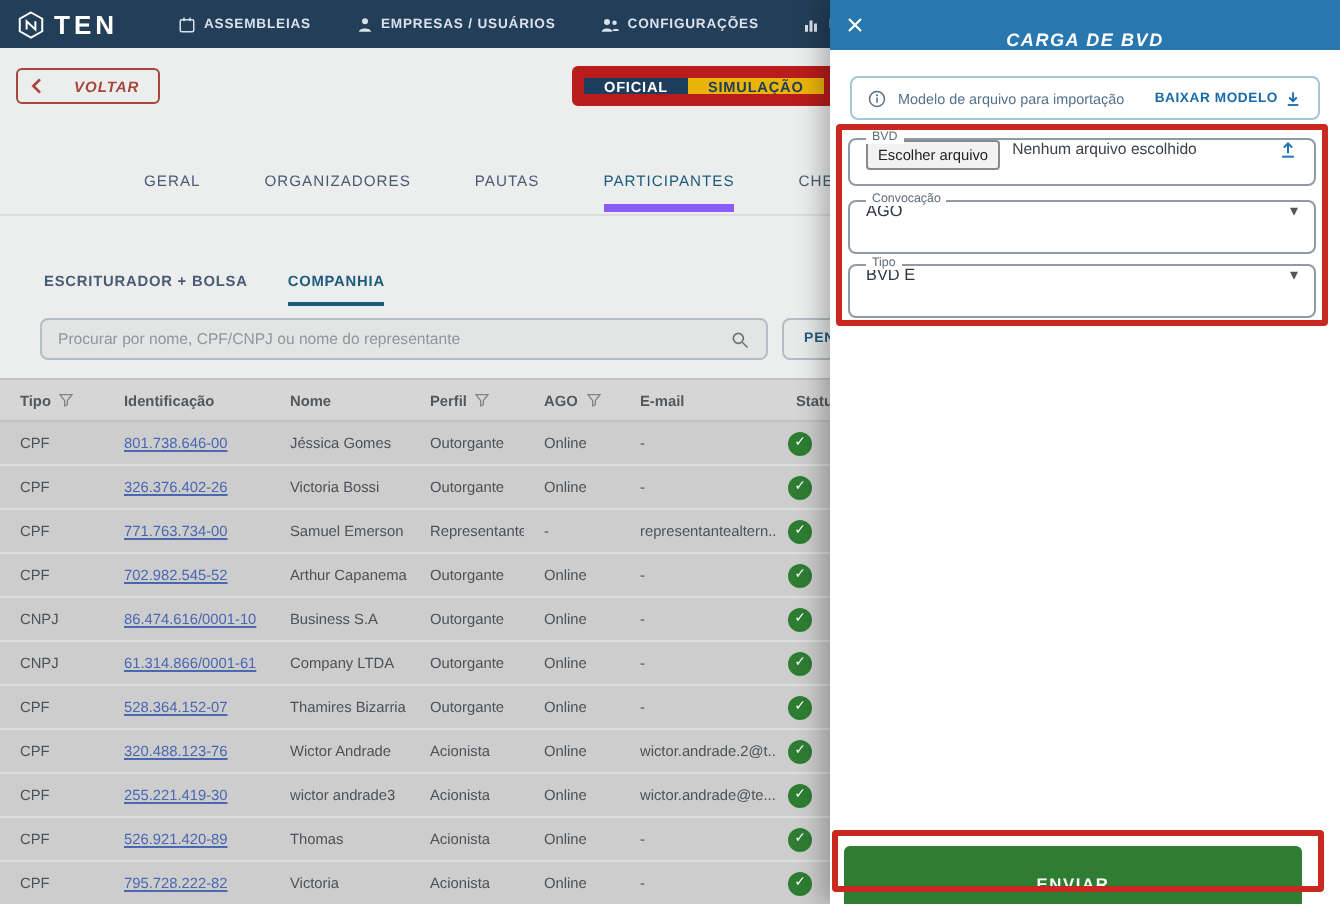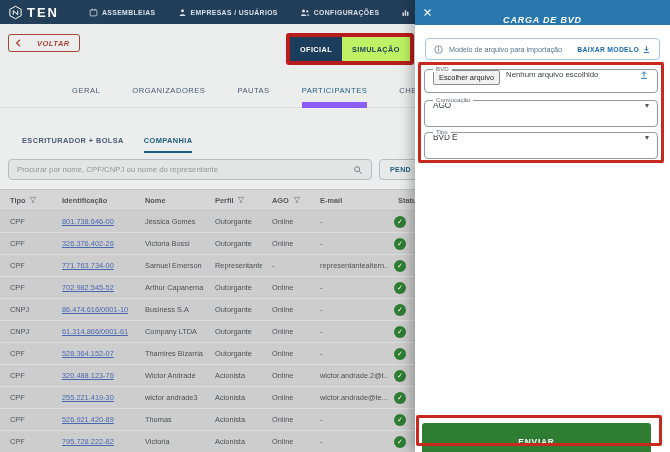--- a/index.html
+++ b/index.html
@@ -17,38 +17,38 @@
   .nav-item svg { display:block; }
 
   
   .content { position:absolute; top:24px; left:0; width:670px; height:428px; background:#eceded; }
   .content-hr { position:absolute; top:83px; left:0; width:670px; height:1px; background:#dcdddd; }
 
   .back-btn { position:absolute; top:10px; left:8px; height:18px; padding:0 9px 0 6px;
               display:flex; align-items:center; gap:16px; border:1px solid #a8443c; border-radius:3px;
               color:#a8443c; font-size:7.5px; font-weight:bold; letter-spacing:.5px; background:transparent; cursor:pointer;font-style:italic; }
 
-  .mode-toggle { position:absolute; top:9px; left:286px; height:32px; display:flex;
-                 border:4px solid #b91c1c; border-radius:3px; overflow:hidden; }
+  .mode-toggle { position:absolute; top:9px; left:286px; height:20px; display:flex;
+                 border:6px solid #b91c1c; border-radius:3px; overflow:hidden; }
   .mode-seg { display:flex; align-items:center; justify-content:center; font-size:7.3px; font-weight:bold;
               letter-spacing:.4px; padding:0 10px; cursor:pointer; }
   .mode-seg.active { background:#1d3d5c; color:#ffffff; }
-  .mode-seg.inactive { background:#bef264; color:#1d3d5c; }
+  .mode-seg.inactive { background:#eab308; color:#1d3d5c; }
 
   .tabs { position:absolute; top:62px; left:72px; display:flex; gap:32px; }
   .tab { font-size:7.6px; font-weight:normal; letter-spacing:.5px; color:#4a5b74; padding-bottom:7px; cursor:pointer; }
-  .tab.active { color:#1c5c7d; border-bottom:6px solid #8b5cf6; }
+  .tab.active { color:#1c5c7d; border-bottom:4px solid #8b5cf6; }
 
   .subtabs { position:absolute; top:112px; left:22px; display:flex; gap:20px;text-align:right; }
   .subtab { font-size:7.4px; font-weight:bold; letter-spacing:.4px; color:#4a5b74; padding-bottom:6px; cursor:pointer; }
   .subtab.active { color:#1c5c7d; border-bottom:2px solid #1c5c7d; }
 
   .search-row { position:absolute; top:135px; left:8px; display:flex; align-items:center; }
   .search-box { width:364px; height:21px; border:1px solid #b5bcc2; border-radius:4px; background:#e3e4e4;
-                display:flex; align-items:center; padding:0 8px; }
+                display:flex; align-items:center; padding:0 8px;margin-left:12px; }
   .search-input { flex:1; border:none; outline:none; background:transparent; font-size:7.8px;
                   color:#4c5257; font-family:"Liberation Sans", sans-serif; }
   .search-input::placeholder { color:#8f969c; }
   .pending-btn { margin-left:7px; height:21px; padding:0 10px; border:1px solid #b5bcc2; border-radius:4px;
                  background:#e8e9e9; color:#1c5c7d; font-size:7px; font-weight:bold; letter-spacing:.4px;
                  display:flex; align-items:center; cursor:pointer; white-space:nowrap; }
 
   
   table.grid { position:absolute; top:165px; left:0; width:670px; border-collapse:collapse; table-layout:fixed; }
   table.grid col.c1{width:52px} table.grid col.c2{width:83px} table.grid col.c3{width:70px}

